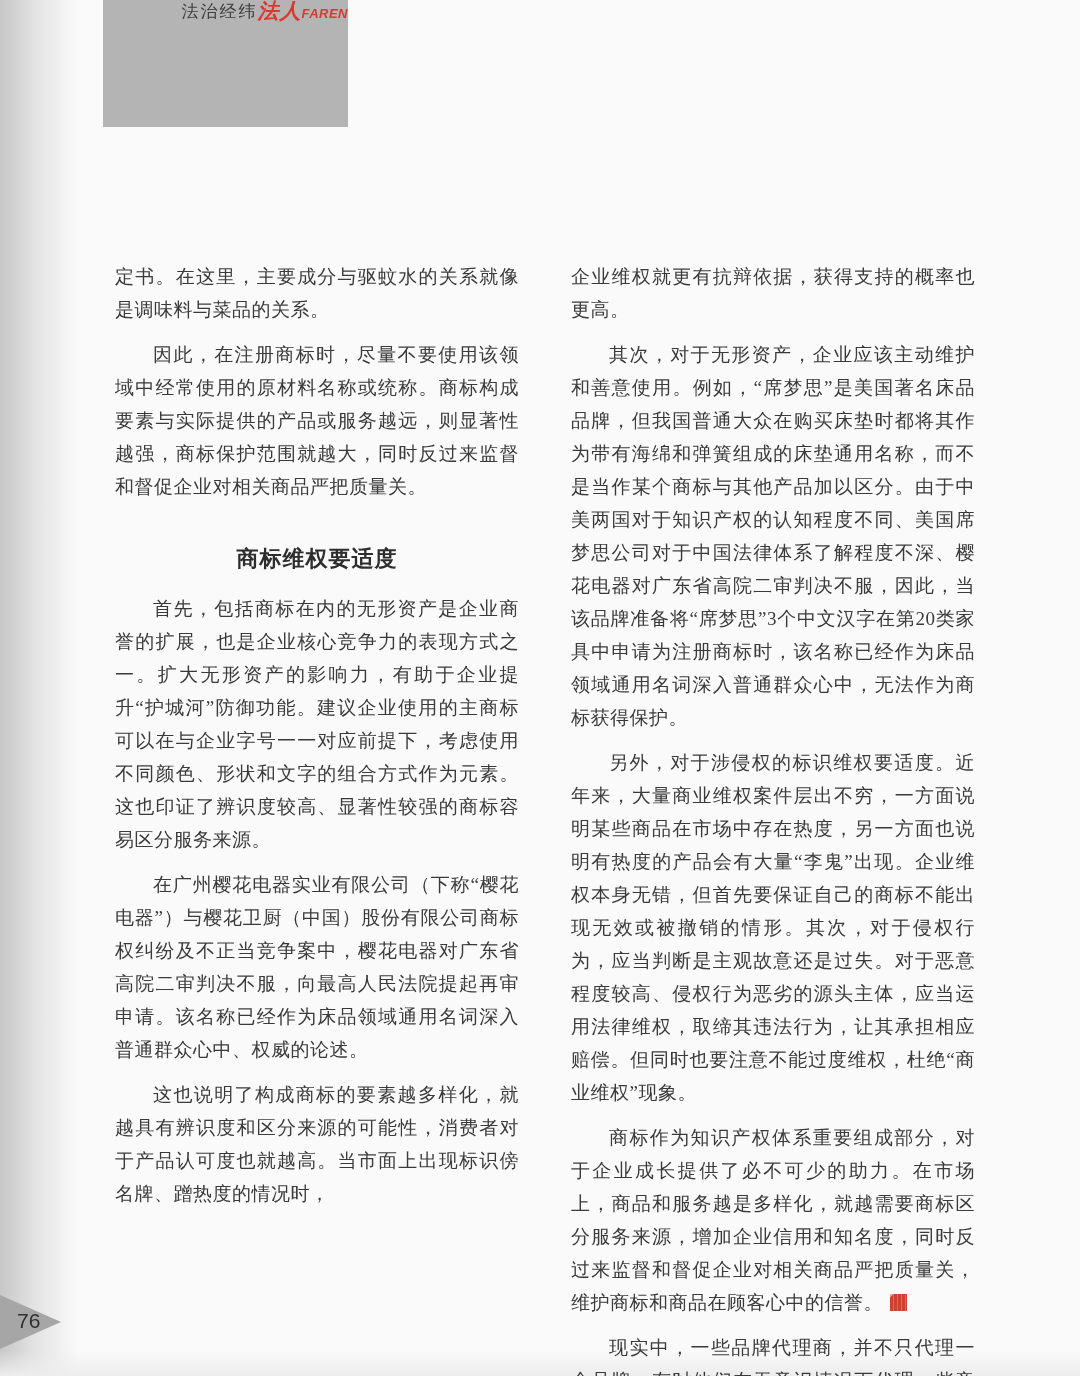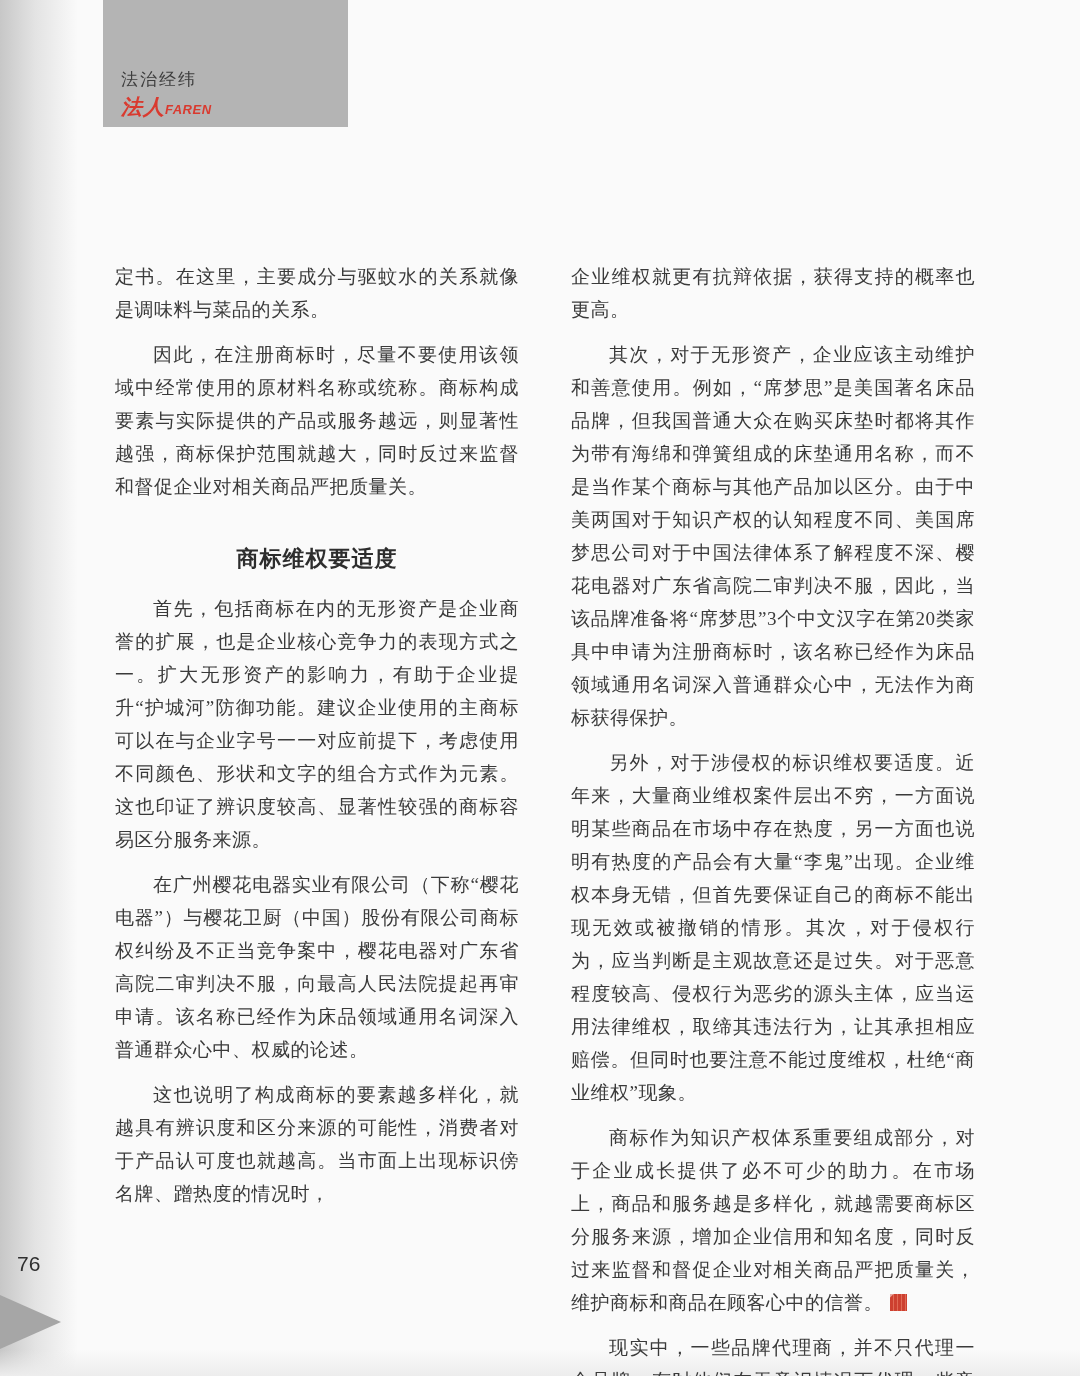--- a/index.html
+++ b/index.html
@@ -28,21 +28,21 @@
   }
   
   .header-box {
     position: absolute;
     left: 103px; top: 0;
     width: 245px; height: 127px;
     background: #b4b4b4;
     box-sizing: border-box;
     padding: 0 0 10px 18px;
     display: flex;
-    flex-direction: column;
+    flex-direction: row;
     justify-content: flex-end;
   }
   .section-label {
     font-family: "Liberation Sans", sans-serif;
     font-size: 17px;
     letter-spacing: 2px;
     color: #3d3d3d;
     margin-bottom: 5px;
   }
   .logo-line {
@@ -94,21 +94,21 @@
   .page-arrow {
     position: absolute;
     left: 0; top: 1295px;
     width: 0; height: 0;
     border-top: 27px solid transparent;
     border-bottom: 27px solid transparent;
     border-left: 61px solid #a6a6a6;
   }
   .page-number {
     position: absolute;
-    left: 17px; top: 1252px;
+    left: 17px; top: 1309px;
     font-family: "Liberation Sans", sans-serif;
     font-size: 21px;
     color: #2f2f2f;
   }
 </style>
 </head>
 <body>
 
 <div class="scan-shadow-left"></div>
 <div class="scan-shadow-bottom"></div>

